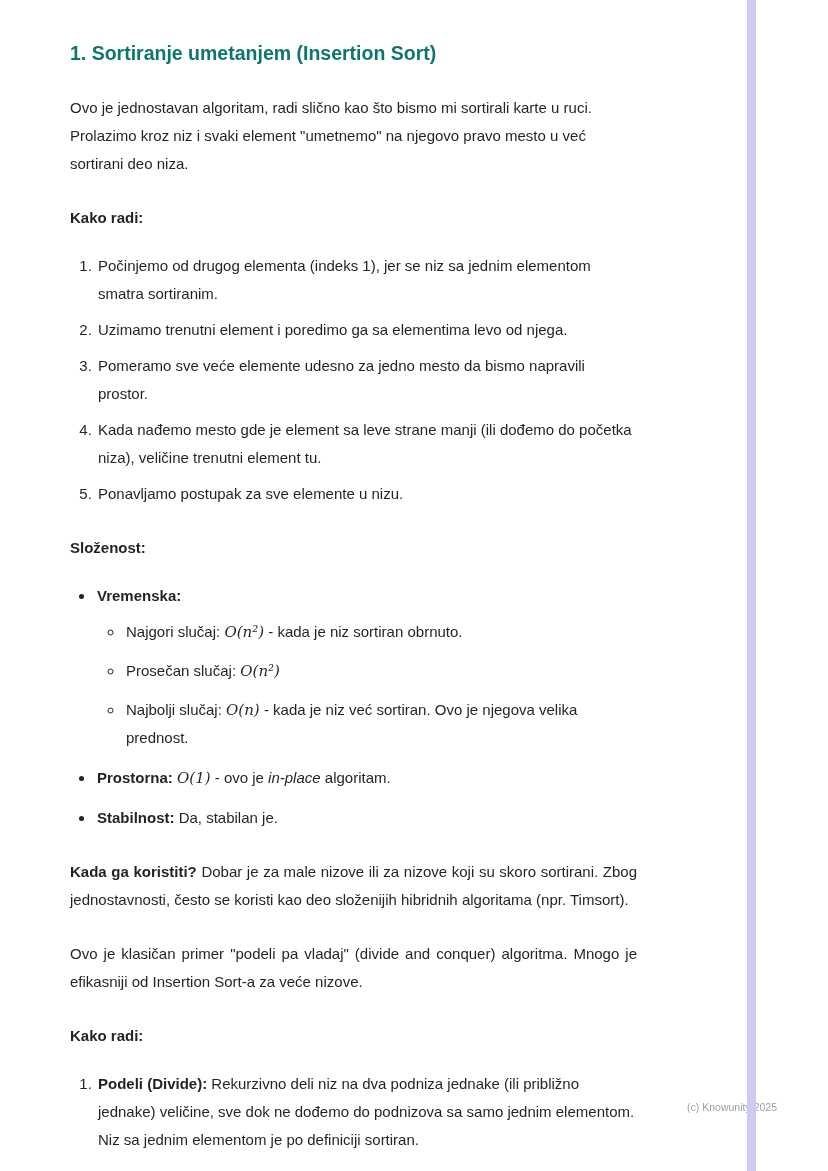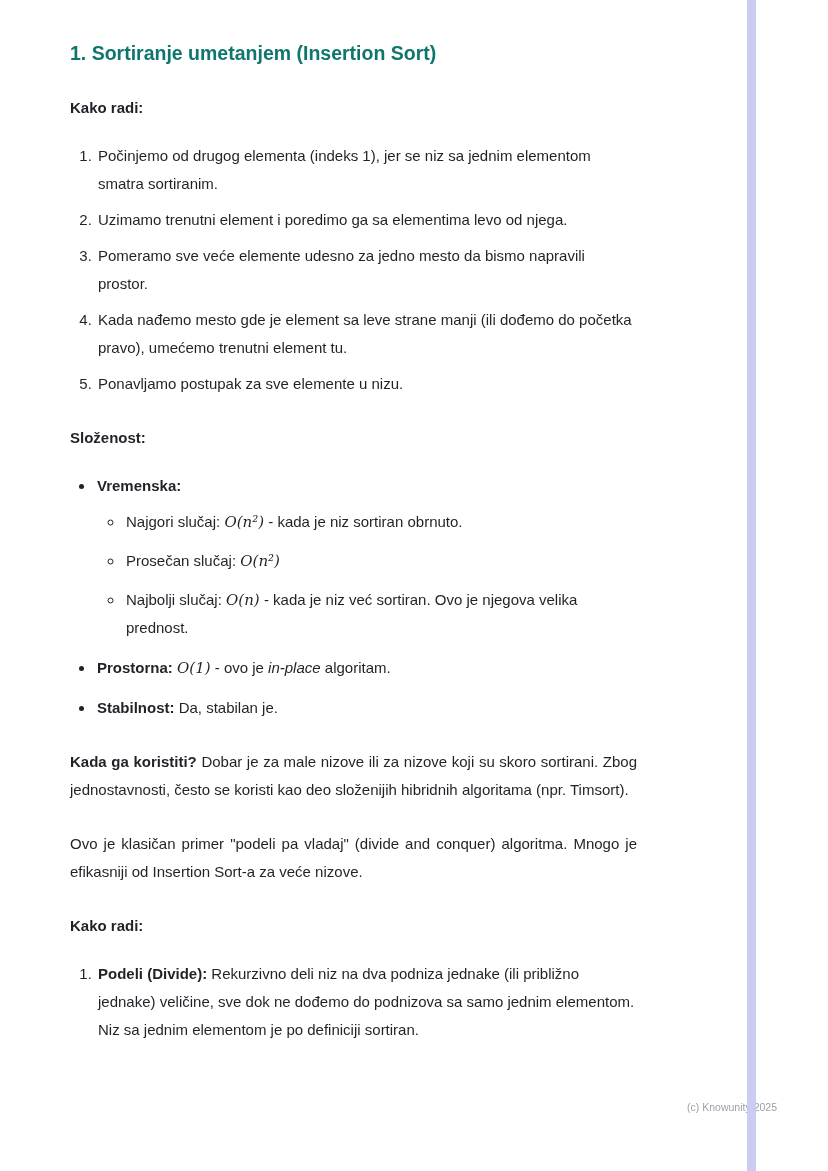--- a/index.html
+++ b/index.html
@@ -96,28 +96,29 @@
     opacity: 0.95;
   }
 </style>
 </head>
 <body>
 
 <div class="content">
 
   <h2 class="sec-heading">1. Sortiranje umetanjem (Insertion Sort)</h2>
 
+  <p class="para">Ovo je jednostavan algoritam, radi slično kao što bismo mi sortirali karte u ruci. Prolazimo kroz niz i svaki element "umetnemo" na njegovo pravo mesto u već sortirani deo niza.</p>
 
   <p class="sub-label">Kako radi:</p>
 
   <ol class="steps">
     <li><span>Počinjemo od drugog elementa (indeks 1), jer se niz sa jednim elementom smatra sortiranim.</span></li>
     <li><span>Uzimamo trenutni element i poredimo ga sa elementima levo od njega.</span></li>
     <li><span>Pomeramo sve veće elemente udesno za jedno mesto da bismo napravili prostor.</span></li>
-    <li><span>Kada nađemo mesto gde je element sa leve strane manji (ili dođemo do početka pravo), umećemo trenutni element tu.</span></li>
+    <li><span>Kada nađemo mesto gde je element sa leve strane manji (ili dođemo do početka niza), veličine trenutni element tu.</span></li>
     <li><span>Ponavljamo postupak za sve elemente u nizu.</span></li>
   </ol>
 
   <p class="sub-label">Složenost:</p>
 
   <ul class="bullets">
     <li>
       <span class="b">Vremenska:</span>
       <ul class="sub">
         <li>

